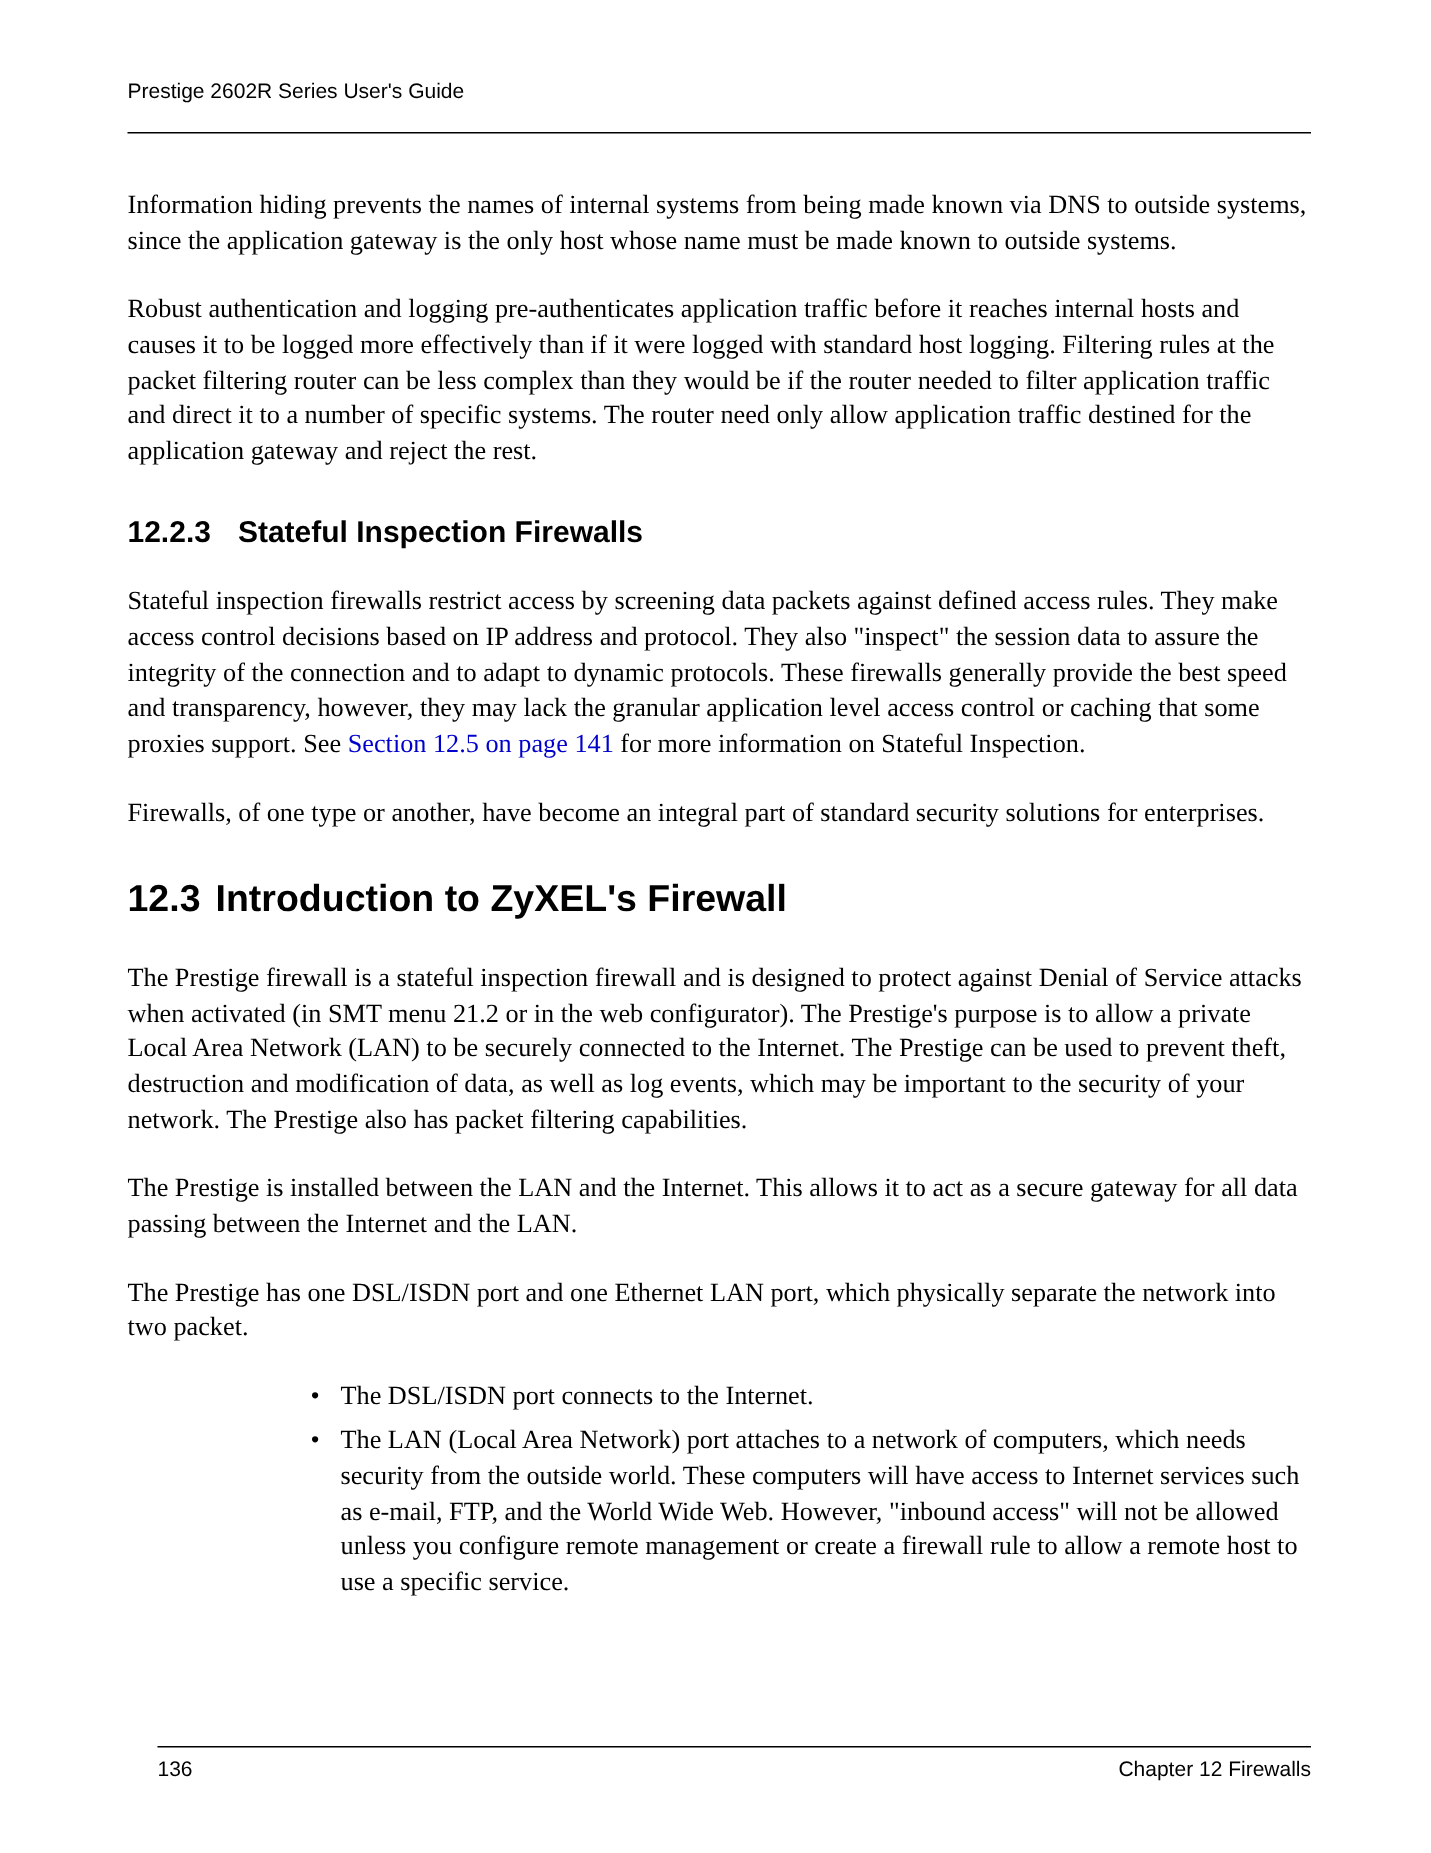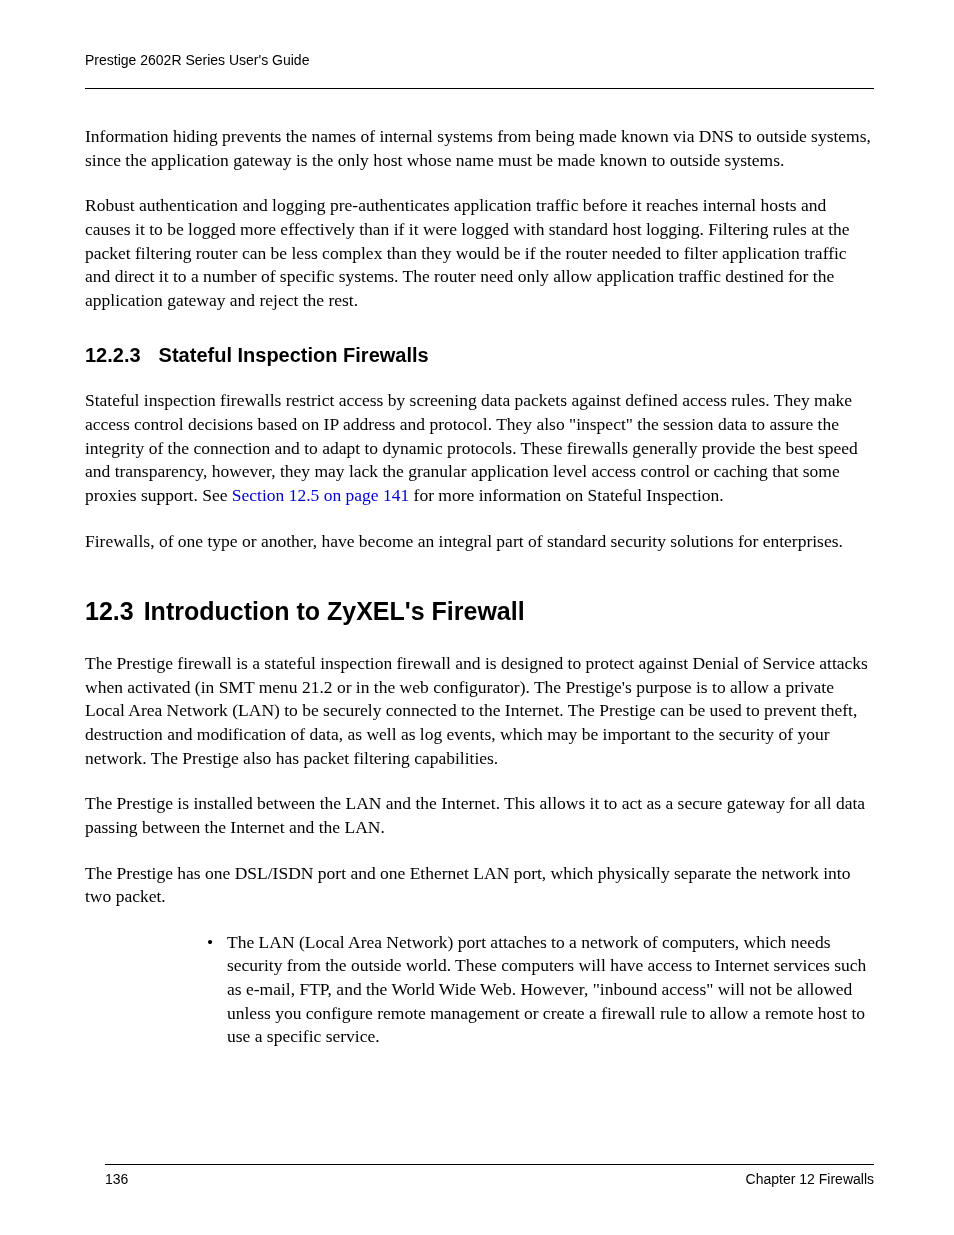--- a/index.html
+++ b/index.html
@@ -38,21 +38,21 @@
       margin-bottom: 22px;
     }
     .h3-heading .num {
       display: inline-block;
       margin-right: 18px;
     }
     .h2-heading {
       font-family: Arial, Helvetica, sans-serif;
       font-weight: bold;
       font-size: 25px;
-      margin-top: 44px;
+      margin-top: 32px;
       margin-bottom: 26px;
     }
     .h2-heading .num {
       display: inline-block;
       margin-right: 10px;
     }
     .link {
       color: #0000cc;
     }
     ul.bullets {
@@ -112,19 +112,20 @@
   <span class="num">12.3</span><span>Introduction to ZyXEL's Firewall</span>
 </div>
 
 <p class="body-para">The Prestige firewall is a stateful inspection firewall and is designed to protect against Denial of Service attacks when activated (in SMT menu 21.2 or in the web configurator). The Prestige's purpose is to allow a private Local Area Network (LAN) to be securely connected to the Internet. The Prestige can be used to prevent theft, destruction and modification of data, as well as log events, which may be important to the security of your network. The Prestige also has packet filtering capabilities.</p>
 
 <p class="body-para">The Prestige is installed between the LAN and the Internet. This allows it to act as a secure gateway for all data passing between the Internet and the LAN.</p>
 
 <p class="body-para">The Prestige has one DSL/ISDN port and one Ethernet LAN port, which physically separate the network into two packet.</p>
 
 <ul class="bullets">
+  <li>The DSL/ISDN port connects to the Internet.</li>
   <li>The LAN (Local Area Network) port attaches to a network of computers, which needs security from the outside world. These computers will have access to Internet services such as e-mail, FTP, and the World Wide Web.  However, "inbound access" will not be allowed unless you configure remote management or create a firewall rule to allow a remote host to use a specific service.</li>
 </ul>
 
 <div class="footer">
   <span>136</span>
   <span>Chapter 12 Firewalls</span>
 </div>
 
 </body></html>

